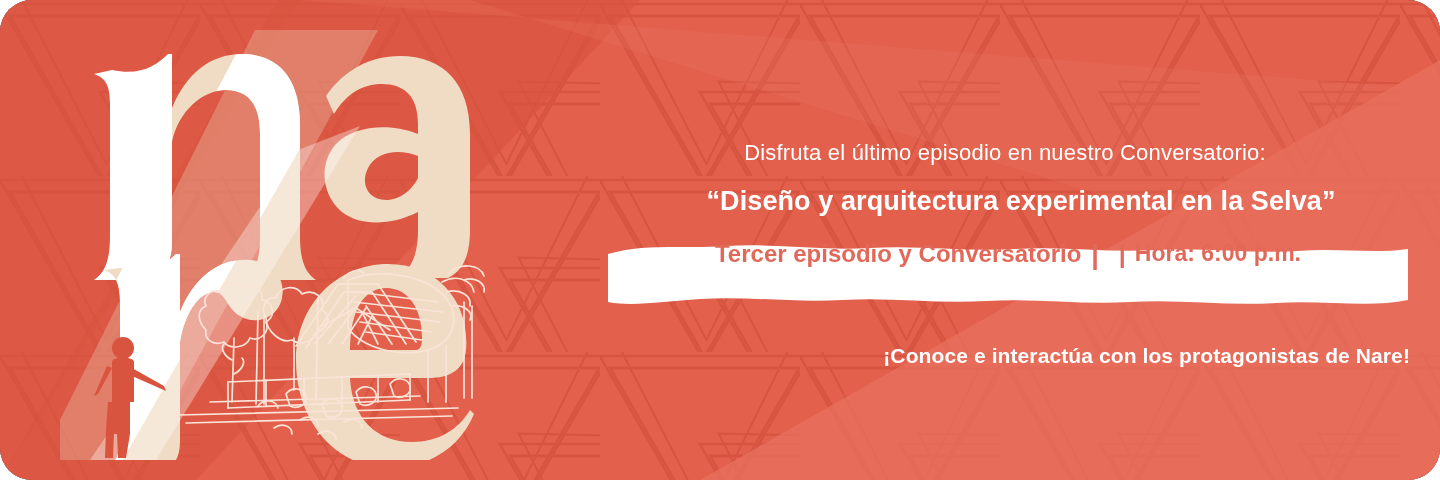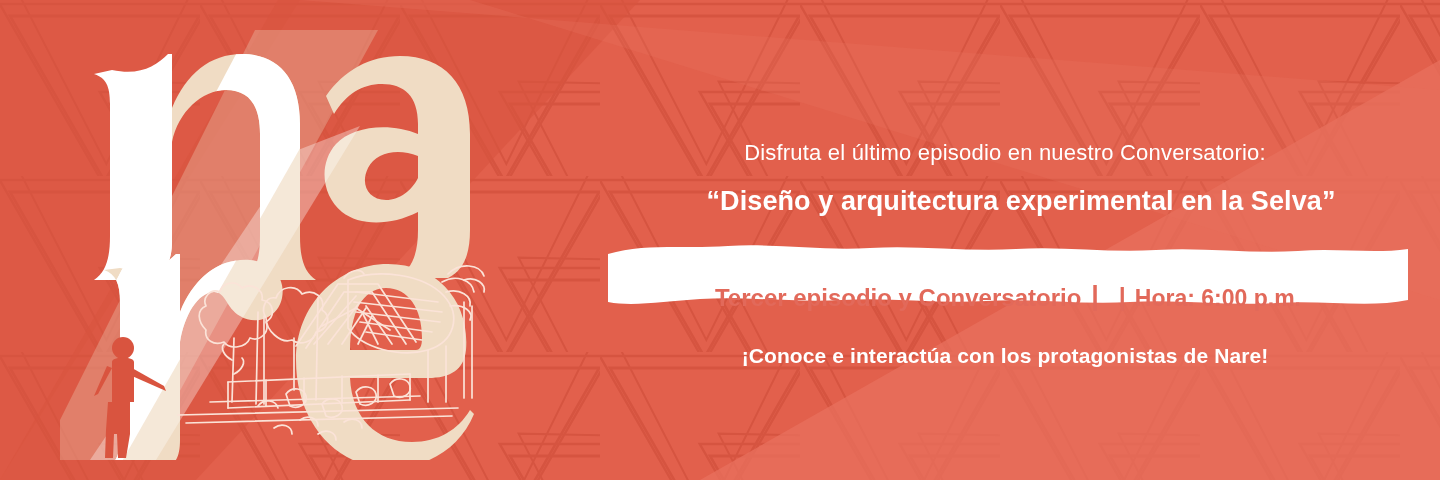--- a/index.html
+++ b/index.html
@@ -8,20 +8,21 @@
     background: #ffffff;
   }
 
   #banner {
     position: relative;
     width: 1440px;
     height: 480px;
     overflow: hidden;
     background: #0f172a;
     font-family: "Liberation Sans", sans-serif;
+    border-radius: 32px;
   }
 
   
   .bg-base {
     position: absolute;
     inset: 0;
     background: #E2604C;
   }
 
   .bg-pattern {
@@ -102,42 +103,42 @@
     inset: 0;
   }
 
   .strip-text {
     position: absolute;
     left: 0;
     top: 0;
     width: 800px;
     height: 72px;
     display: flex;
-    align-items: flex-end;
+    align-items: flex-start;
     justify-content: center;
     gap: 0;
     white-space: nowrap;
   }
 
   .strip-seg {
     color: #E2695A;
     font-weight: 700;
   }
   .seg-episode   { font-size: 24px; }
   .seg-sep1      { font-size: 27px; padding: 0 9px 0 10px; }
   .seg-date      { font-size: 28px; }
   .seg-sep2      { font-size: 25px; padding: 0 9px 0 11px; }
   .seg-hour      { font-size: 23px; }
 
   .line-cta {
     position: absolute;
     left: 0;
     top: 344px;
     width: 810px;
-    text-align: center;
+    text-align: right;
     color: #FFFFFF;
     font-size: 21px;
     font-weight: 700;
     letter-spacing: 0.1px;
     white-space: nowrap;
   }
 </style>
 </head>
 <body>
 

